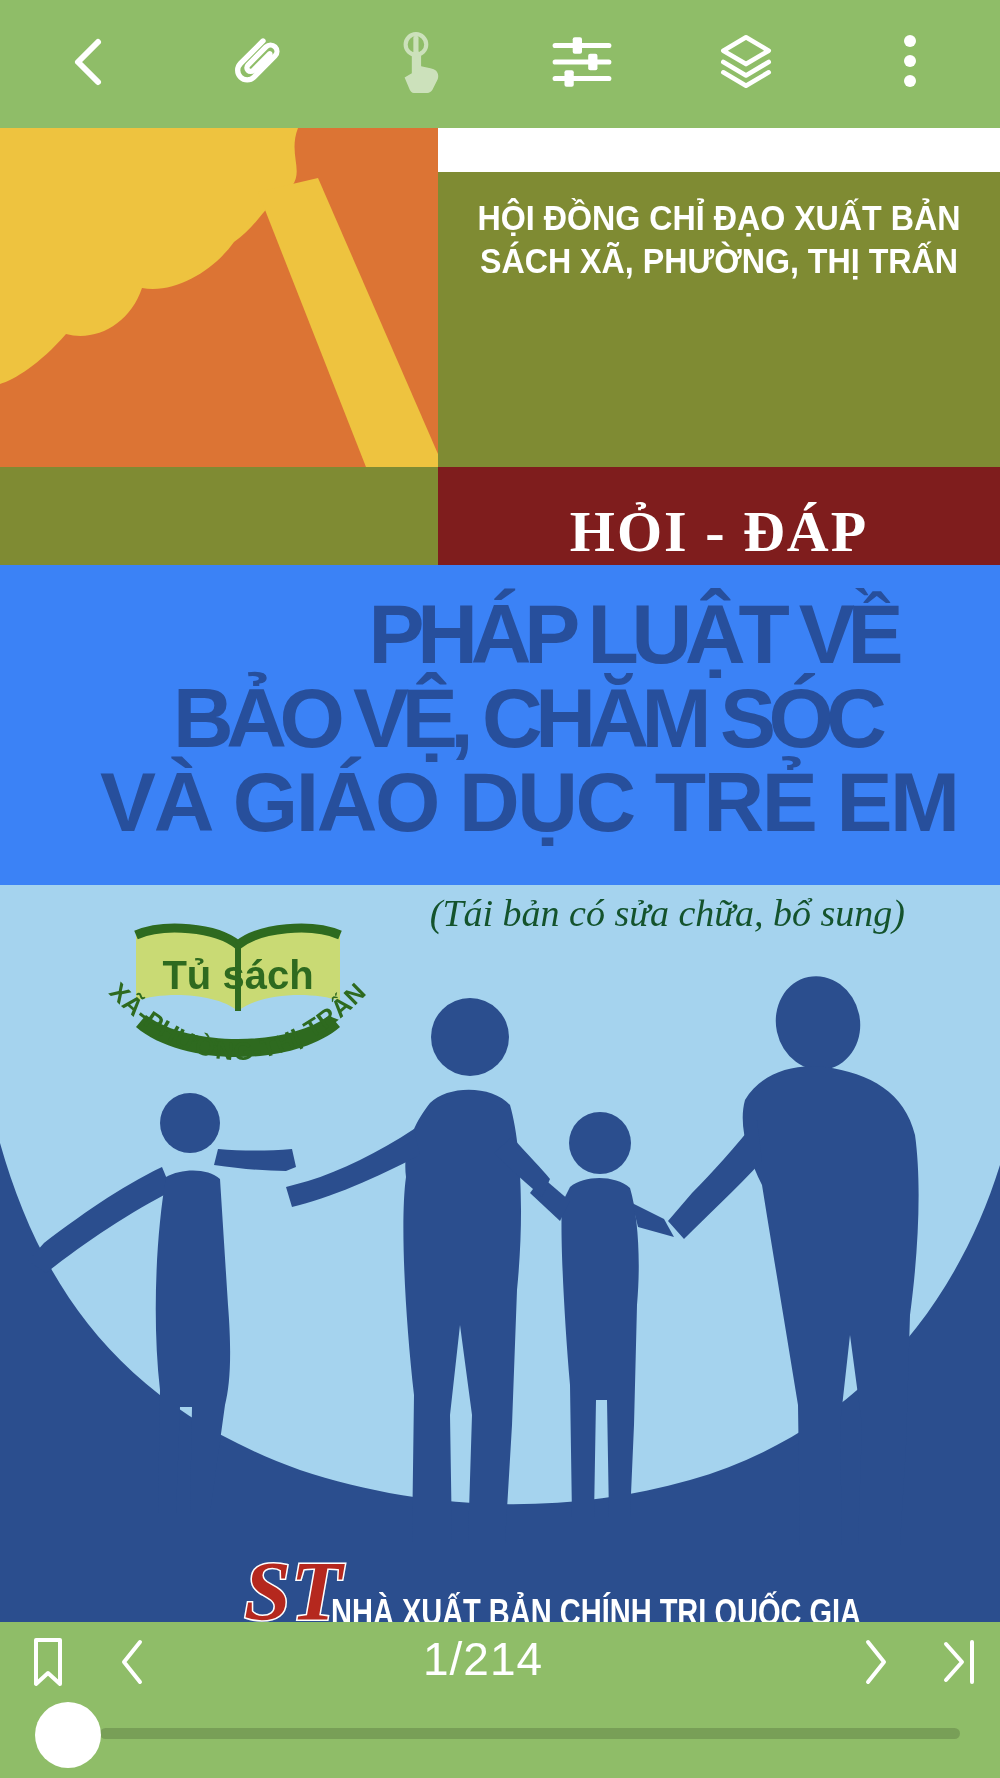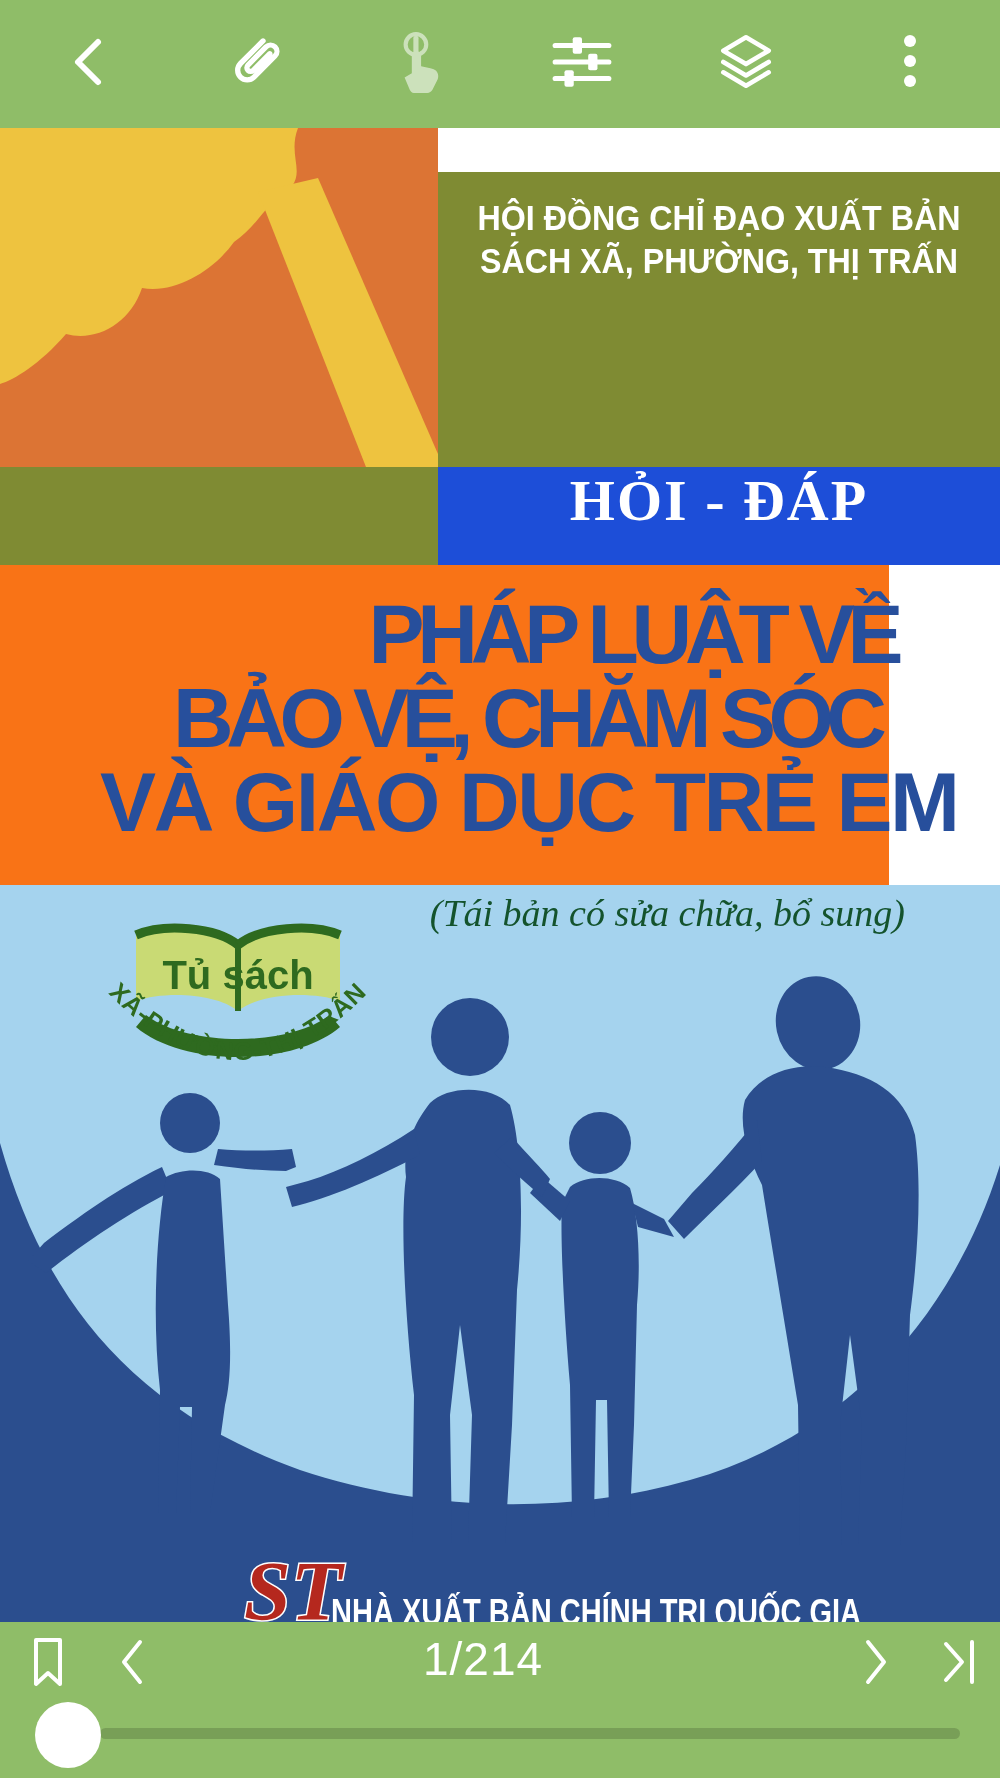--- a/index.html
+++ b/index.html
@@ -13,25 +13,25 @@
   .tico{display:flex;align-items:center;justify-content:center;width:120px;height:90px;}
 
   
   .cover{position:absolute;top:128px;left:0;width:1000px;height:1494px;background:#ffffff;}
   .art-topleft{position:absolute;top:0;left:0;width:438px;height:339px;background:#dc7434;overflow:hidden;}
   .block-topright{position:absolute;top:0;left:438px;width:562px;height:339px;background:#7f8b33;margin-top:44px;}
   .board-text{margin-top:24px;text-align:center;color:#fff;font-weight:800;
               font-size:35px;line-height:43px;letter-spacing:0;
               transform:scaleX(0.92);transform-origin:center top;white-space:nowrap;}
   .band-left{position:absolute;top:339px;left:0;width:438px;height:98px;background:#7f8b33;}
-  .band-right{position:absolute;top:339px;left:438px;width:562px;height:98px;background:#1d4ed8;
-              display:flex;align-items:flex-start;justify-content:center;}
+  .band-right{position:absolute;top:339px;left:438px;width:562px;height:98px;background:#7f1d1d;
+              display:flex;align-items:flex-end;justify-content:center;}
   .band-right span{font-family:"Liberation Serif",serif;font-weight:bold;color:#fff;
                    font-size:58px;letter-spacing:2px;}
-  .title-wrap{position:absolute;top:437px;left:0;width:889px;height:320px;background:#f97316;}
+  .title-wrap{position:absolute;top:437px;left:0;width:1000px;height:320px;background:#3b82f6;}
   .blue-section{position:absolute;top:757px;left:0;width:1000px;height:737px;
                 background:#a5d3ee;overflow:hidden;}
   .edition{position:absolute;top:6px;right:95px;font-family:"Liberation Serif",serif;
            font-style:italic;font-size:38px;color:#14532d;}
   .series-logo{position:absolute;left:108px;top:30px;}
   .family{position:absolute;top:0;left:0;}
 
   
   .bottombar{position:absolute;top:1622px;left:0;width:1000px;height:156px;background:#8fbd68;z-index:5;}
   .nav-row{position:absolute;top:8px;left:0;width:1000px;height:62px;}

